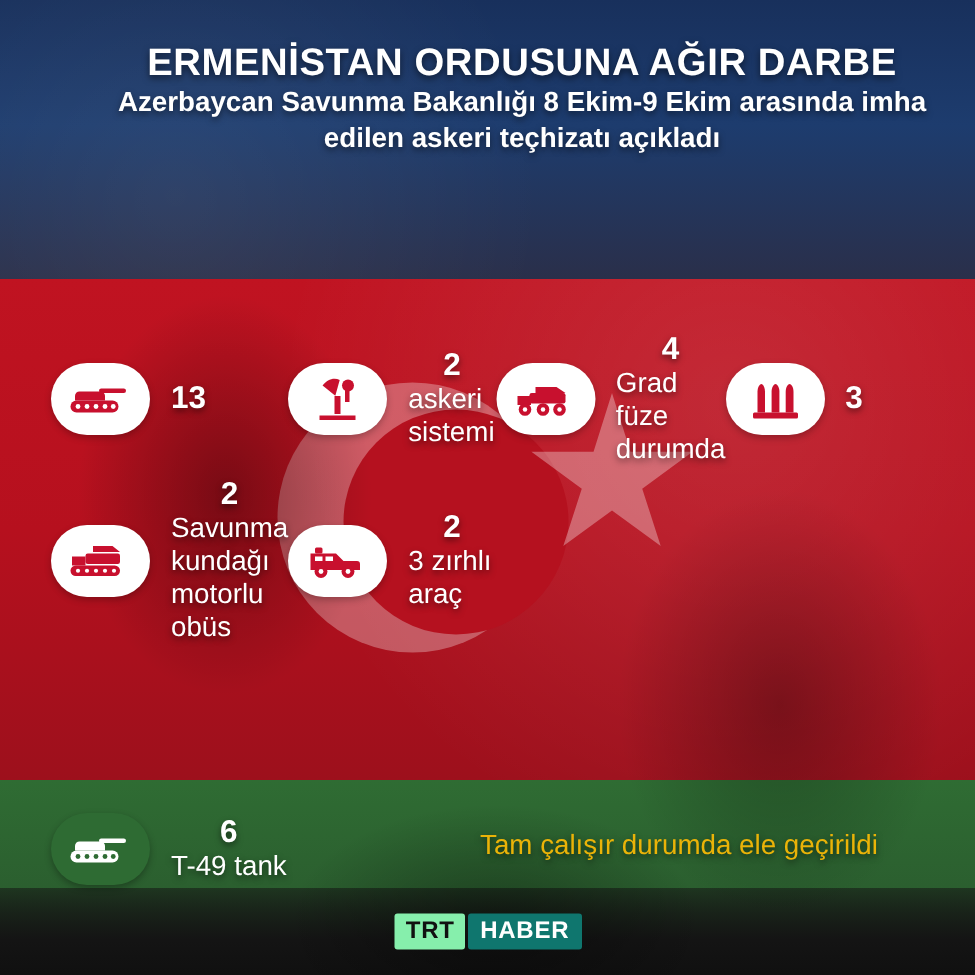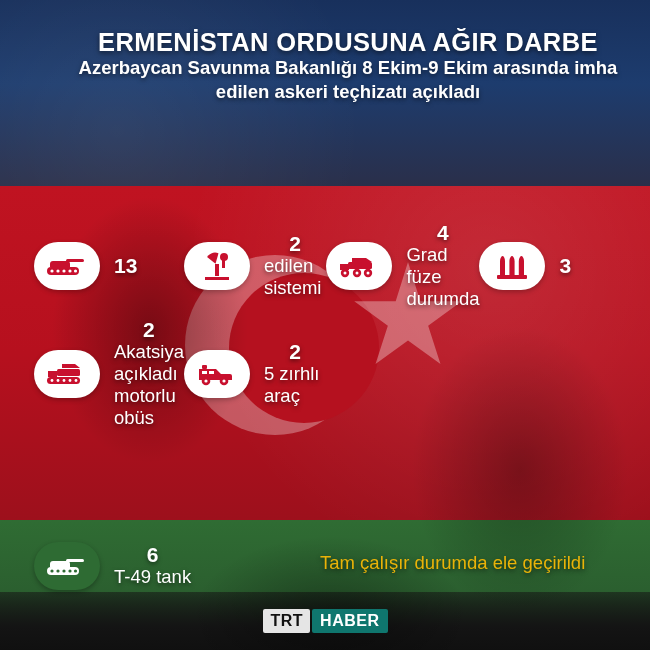--- a/index.html
+++ b/index.html
@@ -136,21 +136,21 @@
     text-shadow: 0 2px 4px rgba(0,0,0,0.5);
   }
 
   
   .footer {
     position: absolute; bottom: 0; left: 0; width: 650px; height: 58px;
     display: flex; align-items: center; justify-content: center;
   }
   .logo { display: flex; align-items: center; }
   .logo-trt {
-    background: #e5e5e5; color: #111111;
+    background: #86efac; color: #111111;
     font-size: 16px; font-weight: bold; letter-spacing: 0.5px;
     padding: 3px 7px 3px 8px; border-radius: 2px;
   }
   .logo-haber {
     background: #0f766e; color: #ffffff;
     font-size: 16px; font-weight: bold; letter-spacing: 0.5px;
     padding: 3px 8px; border-radius: 2px; margin-left: 2px;
   }
 </style>
 </head>
@@ -203,21 +203,21 @@
             <path d="M6 26h24v3H6z"></path>
             <rect x="16" y="13" width="4" height="12"></rect>
             <path d="M9 4c4-3 9-3 12 0l-6 9z" transform="rotate(-18 15 8)"></path>
             <circle cx="25" cy="6" r="4"></circle>
             <rect x="23" y="9" width="3" height="8"></rect>
           </g>
         </svg>
       </span>
       <span class="stat-text">
         <span class="stat-num">2</span>
-        <span class="stat-label">edilen sistemi</span>
+        <span class="stat-label">askeri sistemi</span>
       </span>
     </div>
 
     <div class="stat">
       <span class="icon-pill">
         <svg width="42" height="28" viewBox="0 0 42 28" aria-hidden="true">
           <g fill="#c8102e">
             <path d="M14 6h14l6 4H14z"></path>
             <rect x="10" y="10" width="24" height="7" rx="1.5"></rect>
             <path d="M2 12h9v6H2z"></path>
@@ -263,21 +263,21 @@
             <circle cx="6" cy="20.5" r="1.4" fill="#ffffff"></circle>
             <circle cx="12" cy="20.5" r="1.4" fill="#ffffff"></circle>
             <circle cx="18" cy="20.5" r="1.4" fill="#ffffff"></circle>
             <circle cx="24" cy="20.5" r="1.4" fill="#ffffff"></circle>
             <circle cx="30" cy="20.5" r="1.4" fill="#ffffff"></circle>
           </g>
         </svg>
       </span>
       <span class="stat-text">
         <span class="stat-num">2</span>
-        <span class="stat-label">Akatsiya açıkladı
+        <span class="stat-label">Savunma kundağı
 motorlu obüs</span>
       </span>
     </div>
 
     <div class="stat">
       <span class="icon-pill">
         <svg width="42" height="26" viewBox="0 0 42 26" aria-hidden="true">
           <g fill="#c8102e">
             <path d="M3 8h17l5 5h9a2 2 0 0 1 2 2v4H3z"></path>
             <rect x="6" y="4" width="5" height="4" rx="1"></rect>
@@ -285,21 +285,21 @@
             <circle cx="28" cy="20" r="4.3"></circle>
             <circle cx="10" cy="20" r="1.6" fill="#ffffff"></circle>
             <circle cx="28" cy="20" r="1.6" fill="#ffffff"></circle>
             <rect x="6" y="10" width="5" height="3" fill="#ffffff"></rect>
             <rect x="13" y="10" width="5" height="3" fill="#ffffff"></rect>
           </g>
         </svg>
       </span>
       <span class="stat-text">
         <span class="stat-num">2</span>
-        <span class="stat-label">5 zırhlı araç</span>
+        <span class="stat-label">3 zırhlı araç</span>
       </span>
     </div>
 
   </div>
 
   <div class="highlight-row">
     <span class="icon-pill green">
       <svg width="42" height="26" viewBox="0 0 42 26" aria-hidden="true">
         <g fill="#ffffff">
           <rect x="20" y="6" width="18" height="3" rx="1.5"></rect>

